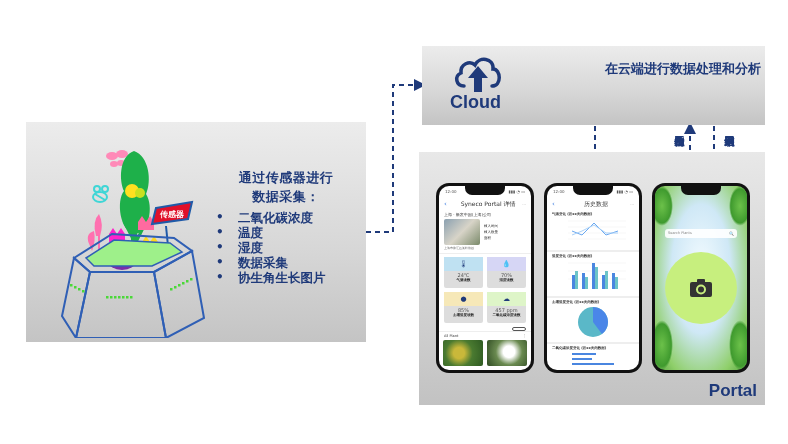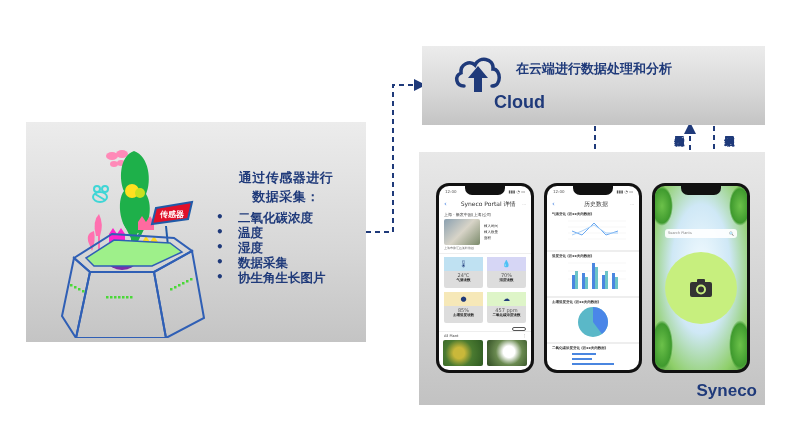--- a/index.html
+++ b/index.html
@@ -13,22 +13,22 @@
   #sensor-illustration { position: absolute; left: 8px; top: 4px; width: 200px; height: 212px; }
   #sensor-text { position: absolute; left: 180px; top: 46px; width: 160px; }
   .sensor-title { font-weight: bold; font-size: 13px; line-height: 19px; color: #1f3a7a; text-align: center; letter-spacing: 0.5px; }
   .sensor-list { list-style: none; margin-top: 4px; padding-left: 10px; }
   .sensor-list li { font-size: 12.5px; line-height: 15px; font-weight: bold; color: #1f3a7a; display: flex; }
   .sensor-list li .bullet { width: 22px; font-size: 12px; }
 
   
   #cloud-panel { left: 422px; top: 46px; width: 343px; height: 79px; }
   #cloud-icon { position: absolute; left: 30px; top: 8px; width: 52px; height: 40px; }
-  #cloud-label { position: absolute; left: 28px; top: 46px; font-size: 18px; font-weight: bold; color: #1f3a7a; font-family: "Liberation Sans", sans-serif; margin-left: 44px; }
-  #cloud-text { position: absolute; left: 94px; top: 12px; width: 245px; text-align: left; }
+  #cloud-label { position: absolute; left: 28px; top: 46px; font-size: 18px; font-weight: bold; color: #1f3a7a; font-family: "Liberation Sans", sans-serif; }
+  #cloud-text { position: absolute; left: 94px; top: 12px; width: 245px; text-align: right; }
   #cloud-text div { font-size: 13px; font-weight: bold; line-height: 21px; color: #1f3a7a; white-space: nowrap; }
 
   
   #mobile-panel { left: 419px; top: 152px; width: 346px; height: 253px; background: linear-gradient(180deg, #e8e8e8 0%, #d2d2d2 60%, #c2c2c2 100%); }
   #mobile-label { position: absolute; right: 8px; bottom: 4px; font-size: 17px; font-weight: bold; color: #1f3a7a; font-family: "Liberation Sans", sans-serif; }
 
   .phone { position: absolute; top: 31px; width: 98px; height: 190px; background: #111; border-radius: 13px; padding: 3px; }
   .phone .screen { width: 100%; height: 100%; background: #fff; border-radius: 10px; overflow: hidden; position: relative; }
   .phone .notch { position: absolute; top: 3px; left: 50%; transform: translateX(-50%); width: 40px; height: 9px; background: #111; border-radius: 0 0 7px 7px; z-index: 3; }
   .statusbar { height: 12px; font-size: 4px; color: #555; display: flex; justify-content: space-between; padding: 3px 6px 0; }
@@ -350,14 +350,14 @@
         <svg width="22" height="18" viewBox="0 0 22 18">
           <rect x="0" y="3" width="22" height="15" rx="2" fill="#333"></rect>
           <rect x="7" y="0" width="8" height="4" rx="1" fill="#333"></rect>
           <circle cx="11" cy="10.5" r="5" fill="#c7ef7e"></circle>
           <circle cx="11" cy="10.5" r="3" fill="#333"></circle>
         </svg>
       </div>
     </div>
   </div>
 
-  <div id="mobile-label">Syneco</div>
+  <div id="mobile-label">Portal</div>
 </div>
 
 </body></html>

